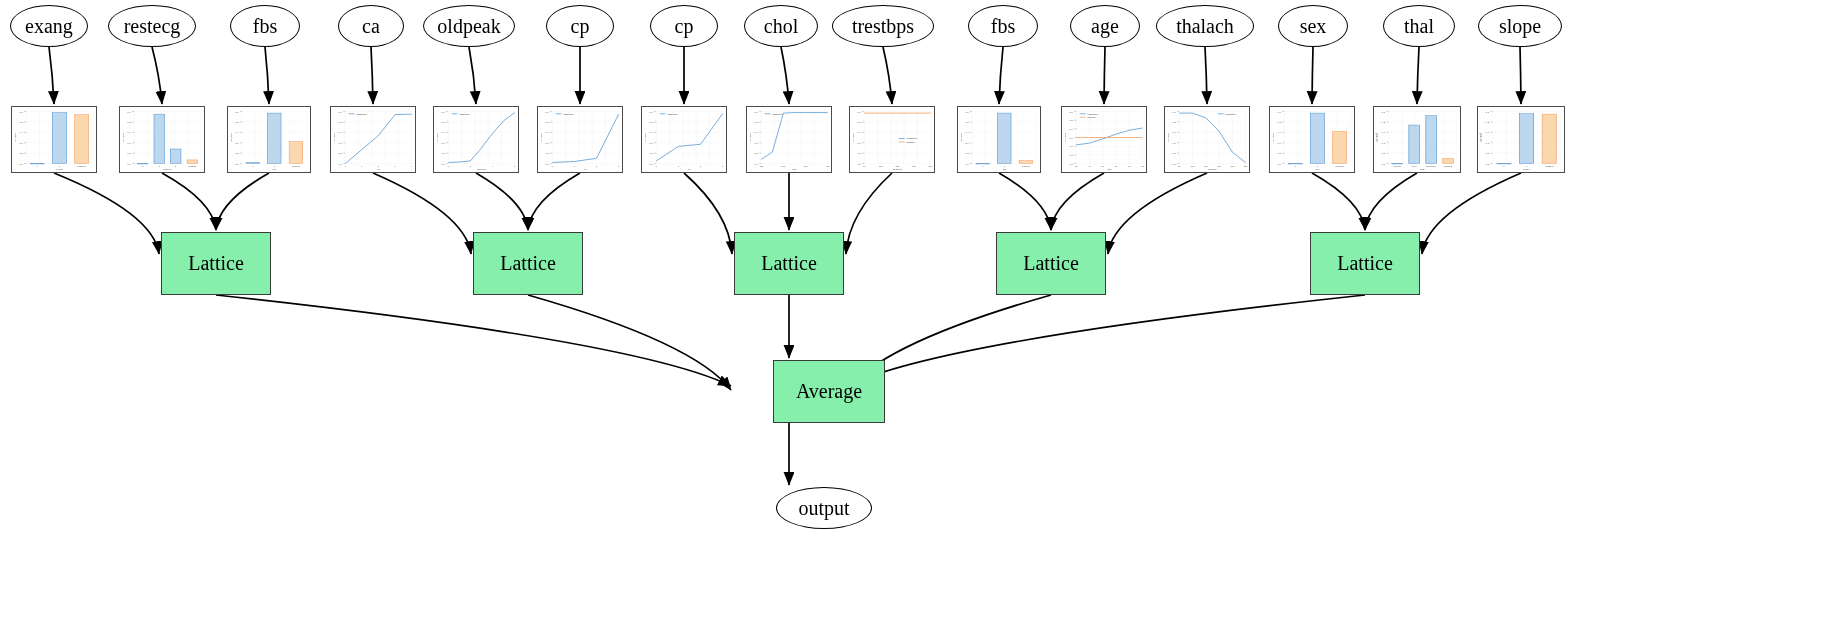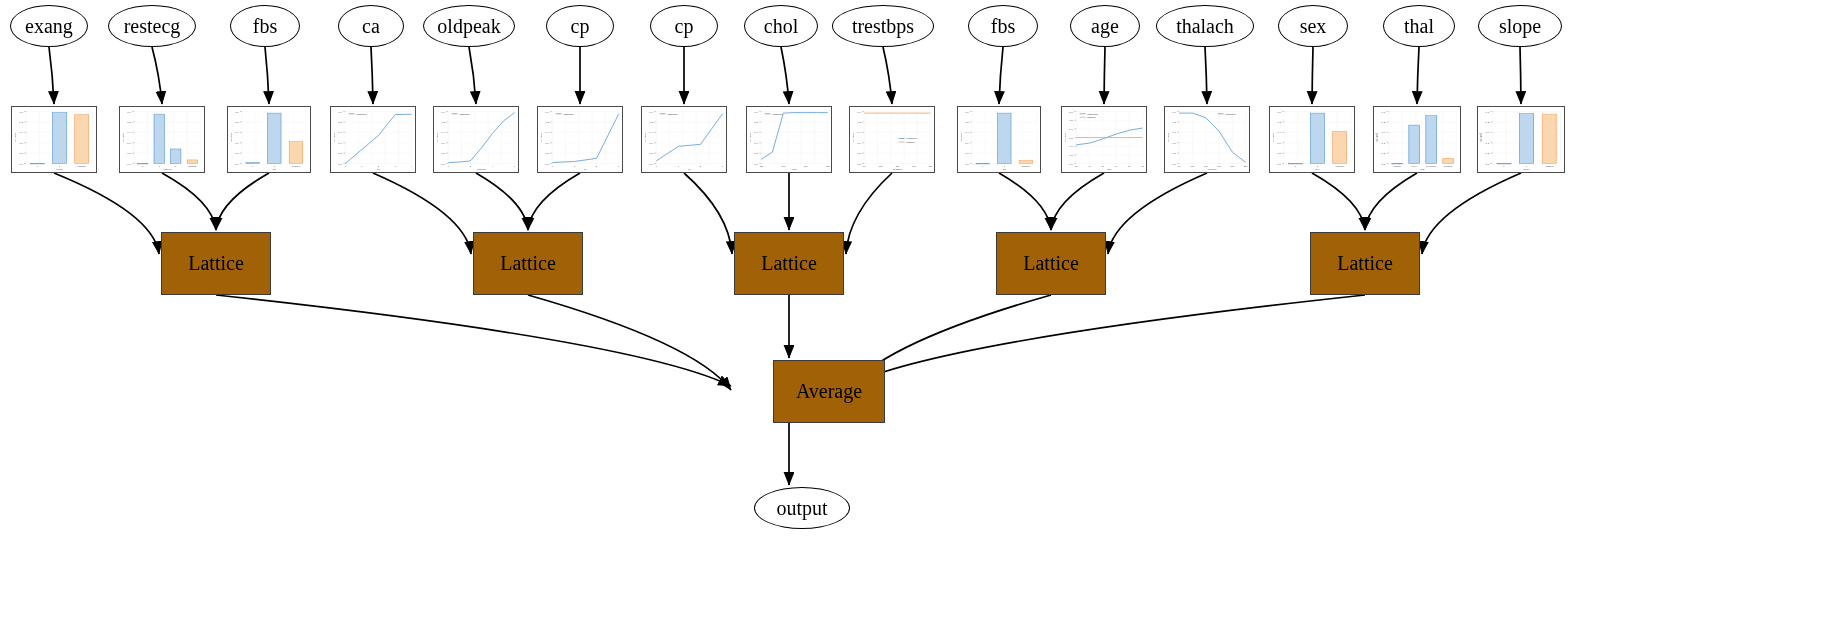--- a/index.html
+++ b/index.html
@@ -18,21 +18,21 @@
     font-family:"Liberation Serif", serif;
     font-size:20px;color:#000;line-height:1;
     box-sizing:border-box;
   }
   .node-ellipse.output{font-size:20px;}
 
   
   .node-box{
     position:absolute;
     border:1.5px solid #3a3a3a;
-    background:#a16207;
+    background:#86efac;
     display:flex;align-items:center;justify-content:center;
     font-family:"Liberation Serif", serif;
     font-size:20px;color:#000;
     box-sizing:border-box;
   }
 
   
   .plot{
     position:absolute;
     border:1.5px solid #4a4a4a;
@@ -725,14 +725,14 @@
     </div>
 
   <div class="node-box" style="left:161px;  top:232px; width:110px; height:63px;">Lattice</div>
   <div class="node-box" style="left:473px;  top:232px; width:110px; height:63px;">Lattice</div>
   <div class="node-box" style="left:734px;  top:232px; width:110px; height:63px;">Lattice</div>
   <div class="node-box" style="left:996px;  top:232px; width:110px; height:63px;">Lattice</div>
   <div class="node-box" style="left:1310px; top:232px; width:110px; height:63px;">Lattice</div>
 
   <div class="node-box" style="left:733px; top:360px; width:112px; height:63px;margin-left:40px;">Average</div>
 
-  <div class="node-ellipse output" style="left:754px; top:487px; width:96px; height:42px;text-align:center;">output</div>
+  <div class="node-ellipse output" style="left:776px; top:487px; width:96px; height:42px;text-align:center;">output</div>
 </div>
 
 </body></html>

